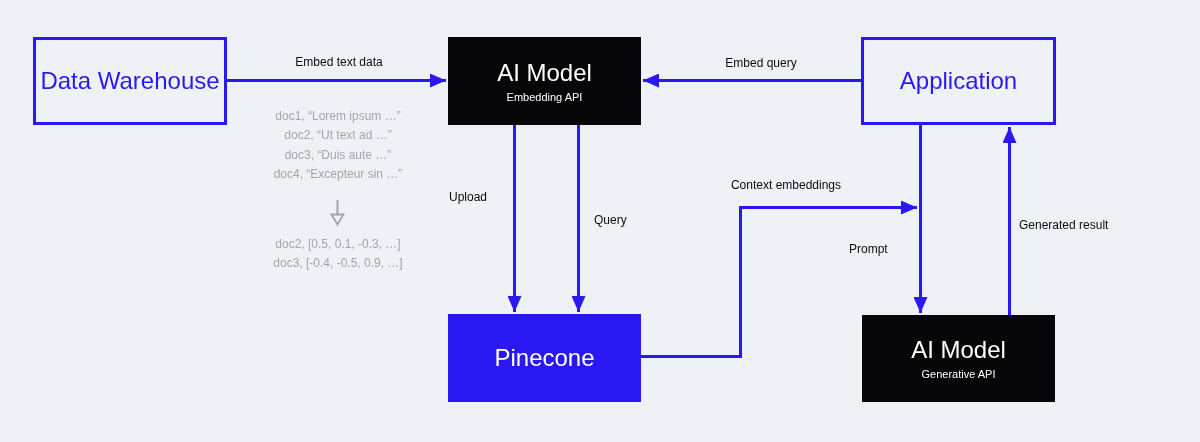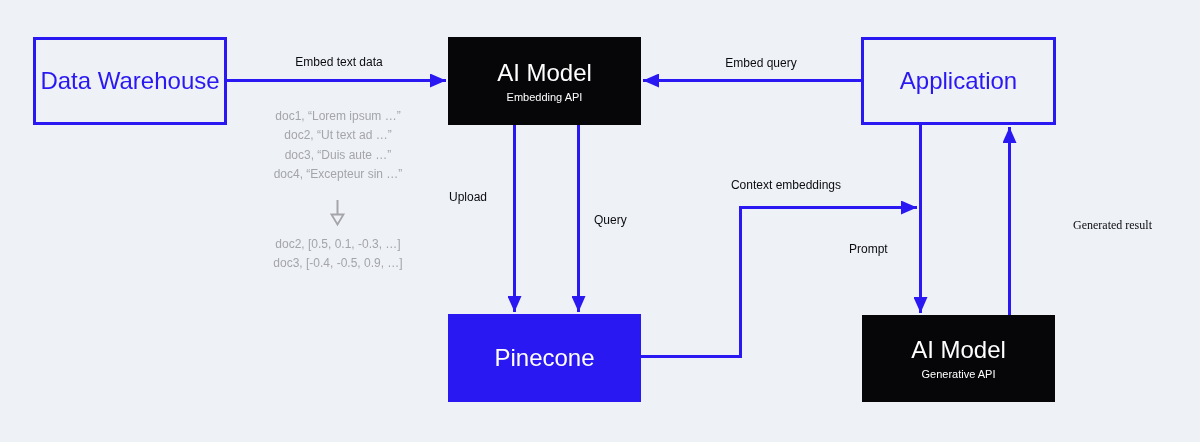--- a/index.html
+++ b/index.html
@@ -114,21 +114,21 @@
     <div class="title">AI Model</div>
     <div class="subtitle">Generative API</div>
   </div>
 
   <div class="edge-label centered" style="left:259px;top:55px;width:160px;">Embed text data</div>
   <div class="edge-label centered" style="left:701px;top:56px;width:120px;">Embed query</div>
   <div class="edge-label" style="left:449px;top:190px;">Upload</div>
   <div class="edge-label" style="left:594px;top:194px;margin-top:19px;">Query</div>
   <div class="edge-label centered" style="left:705px;top:178px;width:162px;">Context embeddings</div>
   <div class="edge-label" style="left:849px;top:242px;">Prompt</div>
-  <div class="edge-label" style="left:1073px;top:218px;font-family:Liberation Serif, serif;">Generated result</div>
+  <div class="edge-label" style="left:1019px;top:218px;">Generated result</div>
 
   <div class="doc-block" style="top:107px;">
     <div>doc1, “Lorem ipsum …”</div>
     <div>doc2, “Ut text ad …”</div>
     <div>doc3, “Duis aute …”</div>
     <div>doc4, “Excepteur sin …”</div>
   </div>
 
   <div class="doc-block" style="top:235px;">
     <div>doc2, [0.5, 0.1, -0.3, …]</div>

